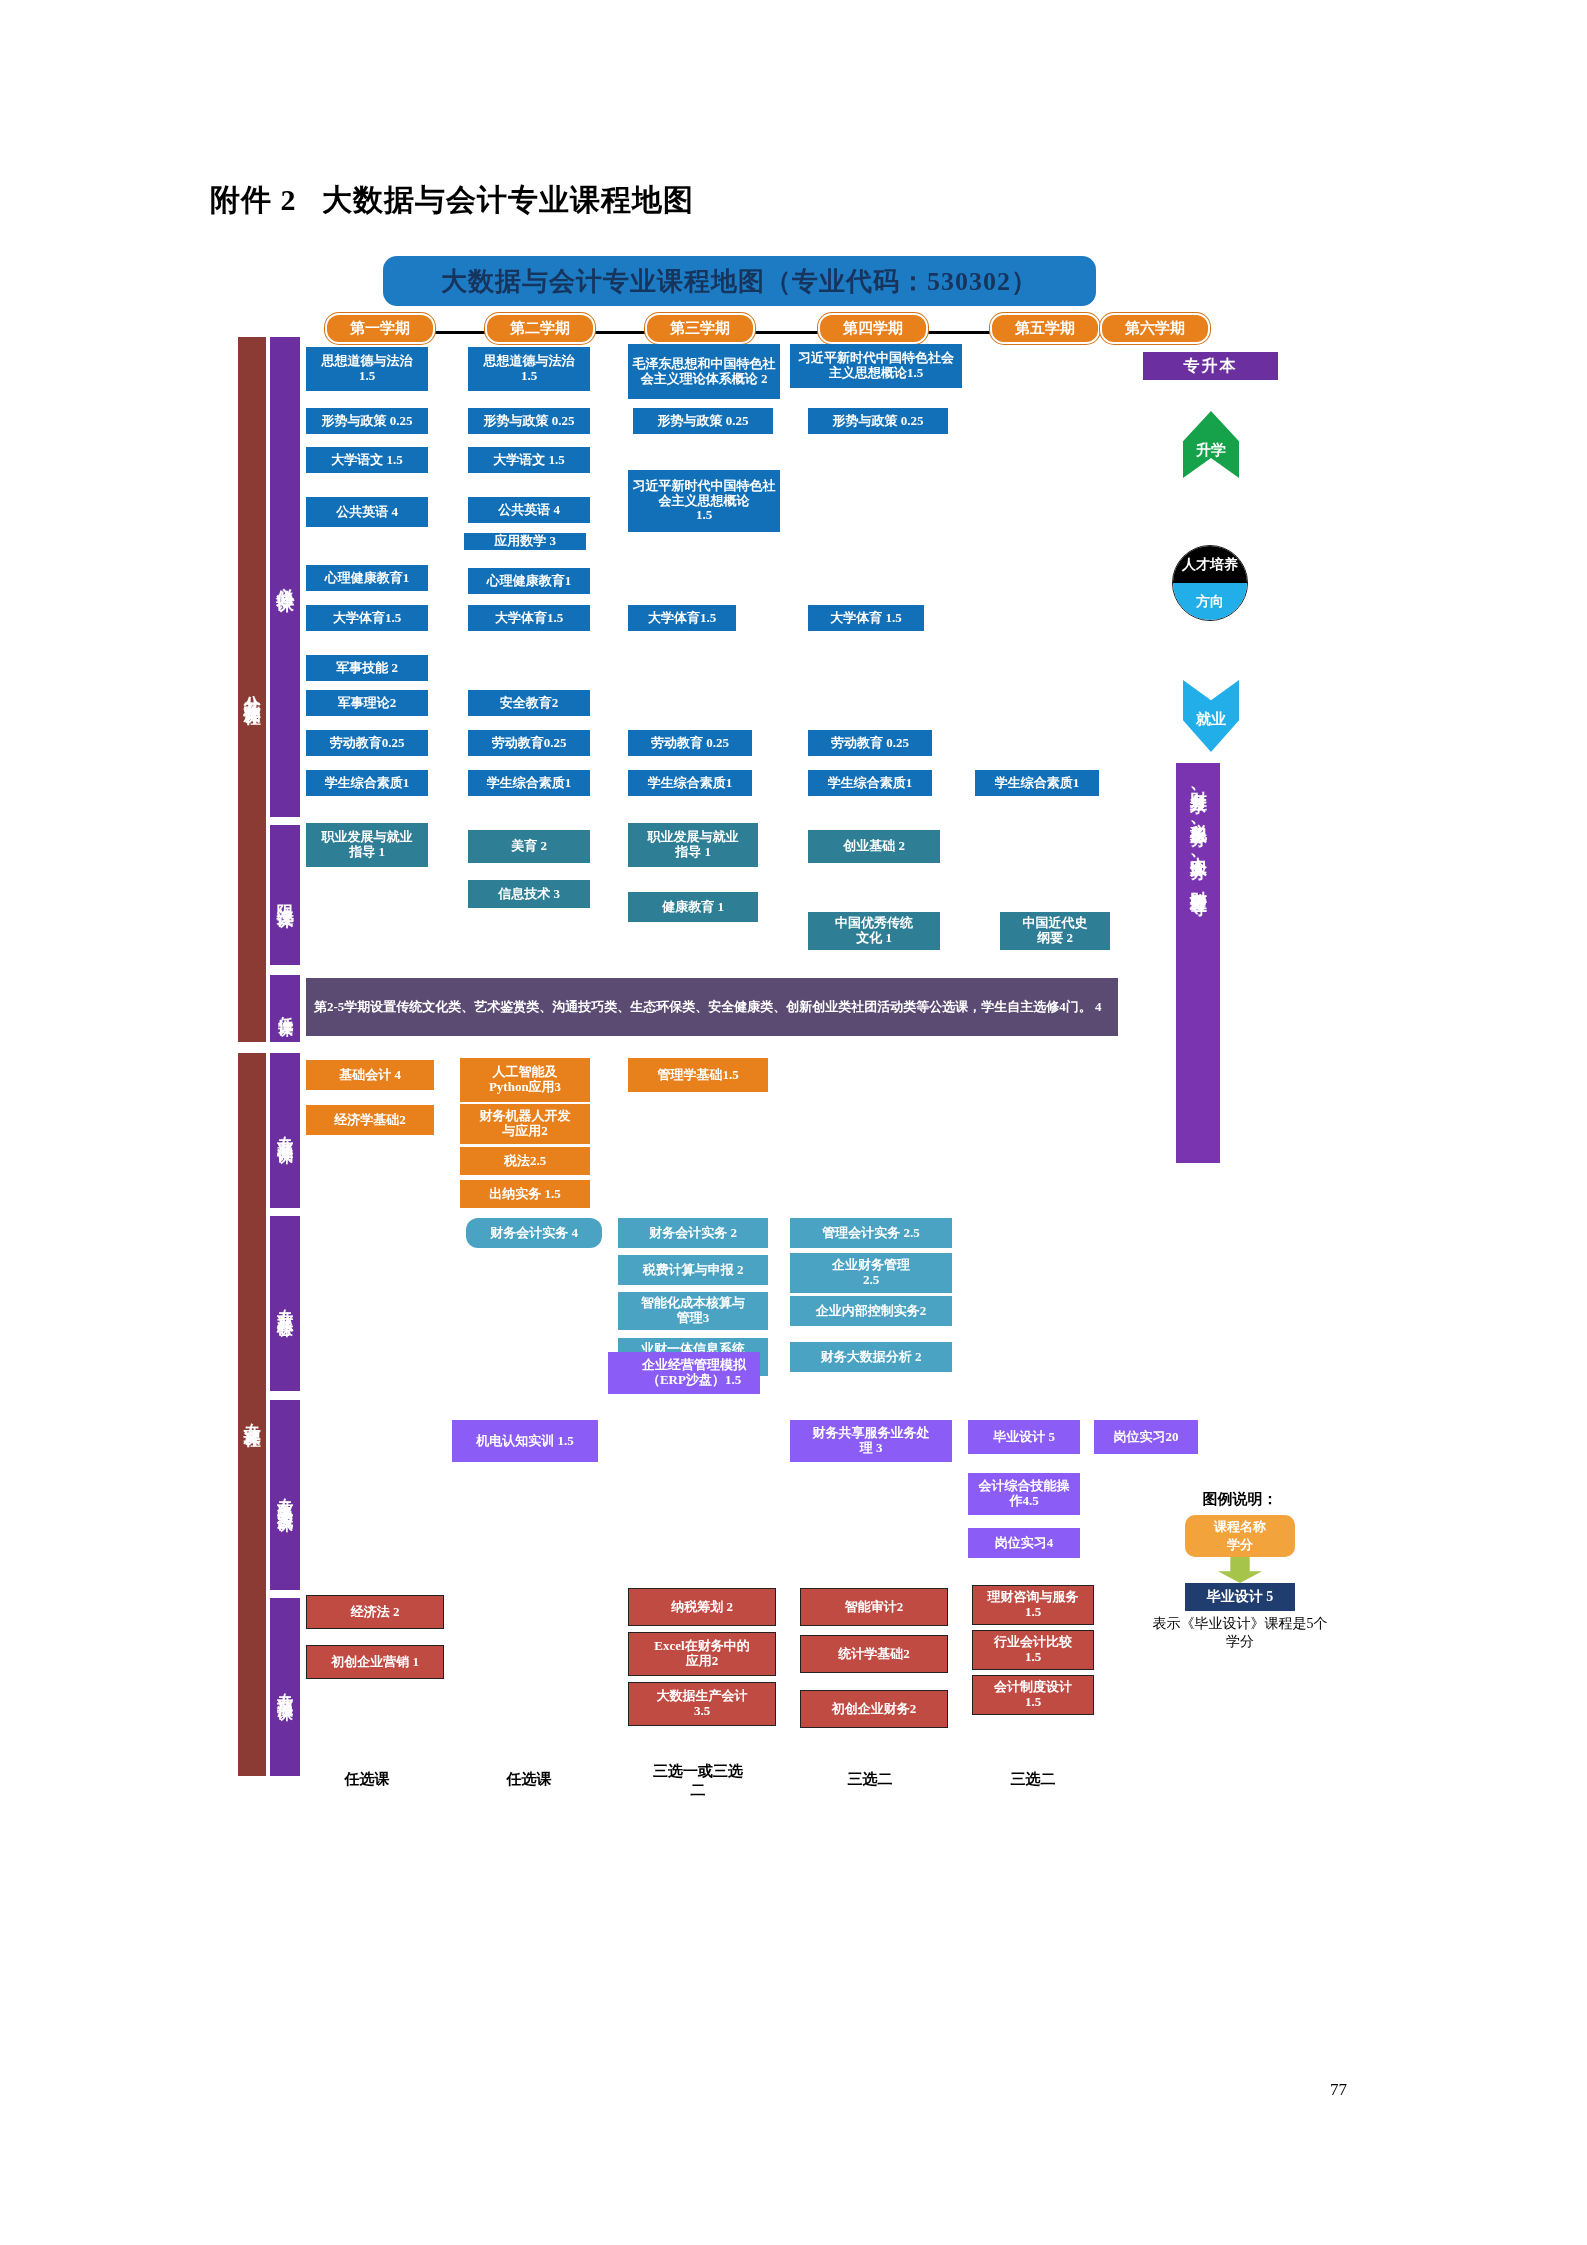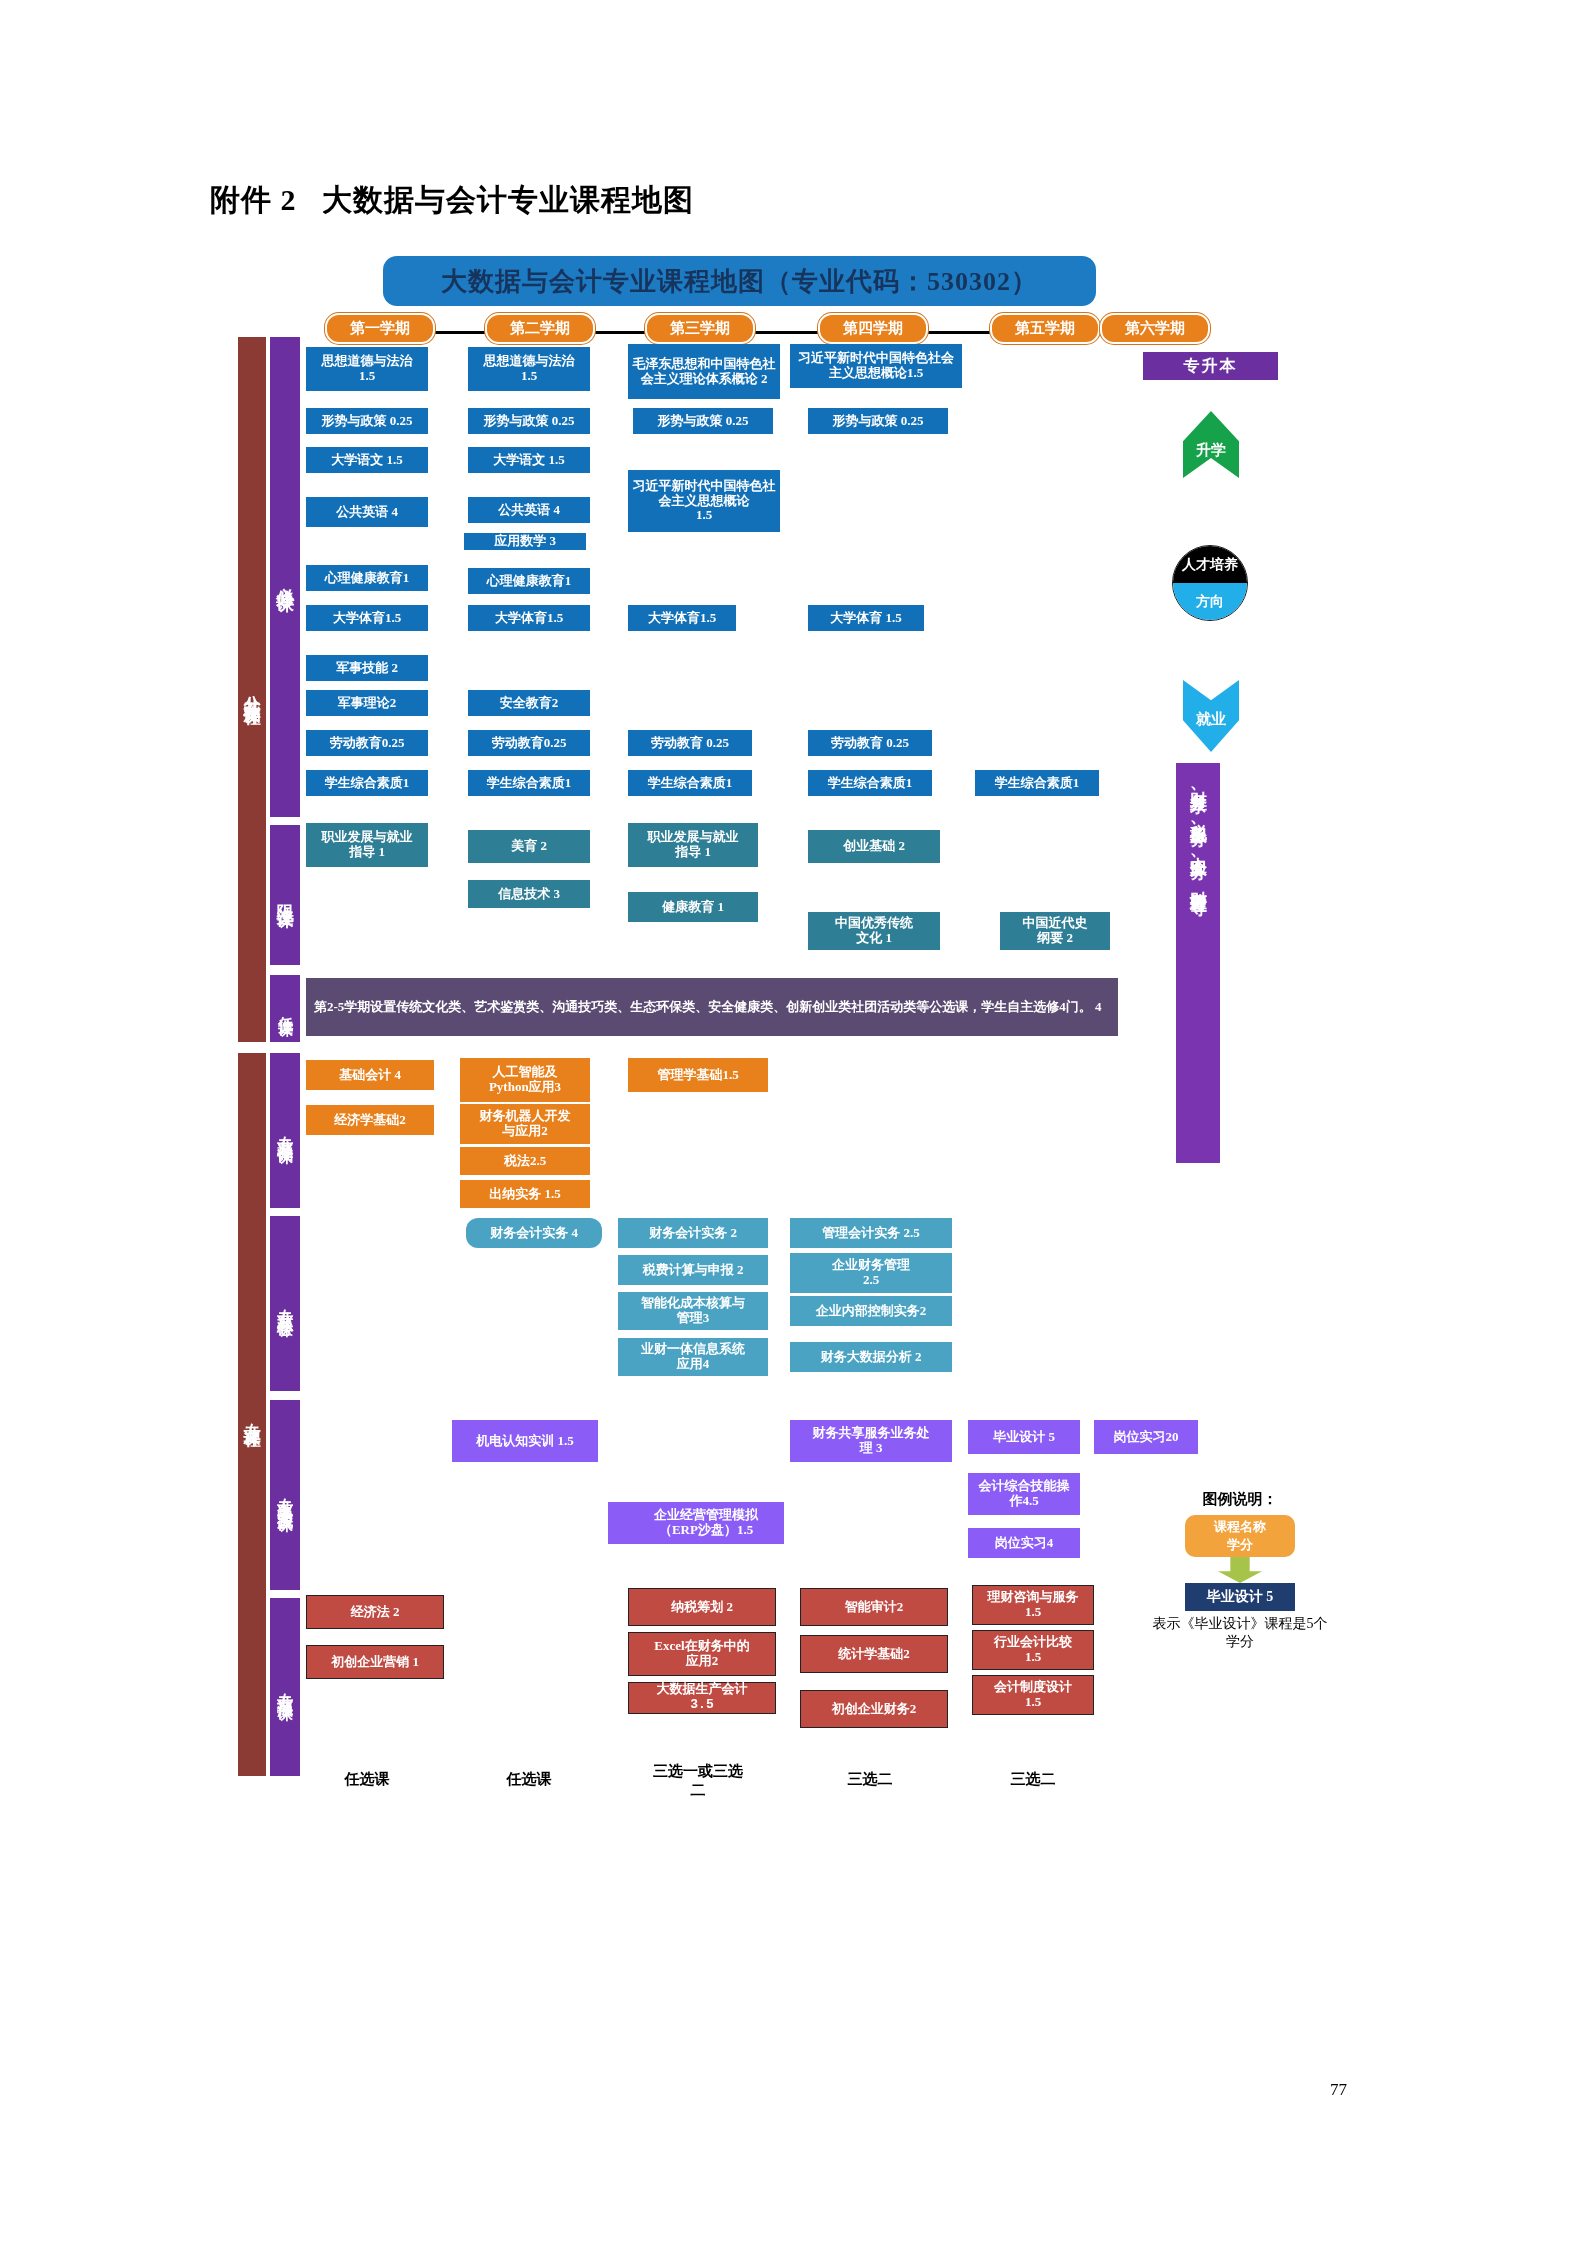--- a/index.html
+++ b/index.html
@@ -190,36 +190,36 @@
 管理3</div>
   <div class="cbox ltblue" style="left: 618px; top: 1338px; width: 150px; height: 38px; white-space: pre-line;">业财一体信息系统
 应用4</div>
   <div class="cbox ltblue" style="left:790px;top:1218px;width:162px;height:30px;">管理会计实务   2.5</div>
   <div class="cbox ltblue" style="left: 790px; top: 1253px; width: 162px; height: 40px; white-space: pre-line;">企业财务管理
 2.5</div>
   <div class="cbox ltblue" style="left:790px;top:1296px;width:162px;height:30px;">企业内部控制实务2</div>
   <div class="cbox ltblue" style="left:790px;top:1342px;width:162px;height:30px;">财务大数据分析   2</div>
 
   <div class="cbox navy" style="left:452px;top:1420px;width:146px;height:42px;">机电认知实训  1.5</div>
-  <div class="cbox navy" style="left: 608px; top: 1502px; width: 176px; height: 42px; white-space: pre-line; padding-left: 22px;">企业经营管理模拟
+  <div class="cbox navy" style="left: 608px; top: 1352px; width: 152px; height: 42px; white-space: pre-line; padding-left: 22px;">企业经营管理模拟
 （ERP沙盘）1.5</div>
   <div class="cbox navy" style="left: 790px; top: 1420px; width: 162px; height: 42px; white-space: pre-line;">财务共享服务业务处
 理   3</div>
   <div class="cbox navy" style="left:968px;top:1420px;width:112px;height:34px;">毕业设计  5</div>
   <div class="cbox navy" style="left: 968px; top: 1473px; width: 112px; height: 42px; white-space: pre-line;">会计综合技能操
 作4.5</div>
   <div class="cbox navy" style="left:968px;top:1528px;width:112px;height:30px;">岗位实习4</div>
   <div class="cbox navy" style="left:1094px;top:1420px;width:104px;height:34px;">岗位实习20</div>
 
   <div class="cbox red" style="left:306px;top:1595px;width:138px;height:34px;">经济法  2</div>
   <div class="cbox red" style="left:306px;top:1645px;width:138px;height:34px;">初创企业营销  1</div>
   <div class="cbox red" style="left:628px;top:1588px;width:148px;height:38px;">纳税筹划   2</div>
   <div class="cbox red" style="left: 628px; top: 1632px; width: 148px; height: 44px; white-space: pre-line;">Excel在财务中的
 应用2</div>
-  <div class="cbox red" style="left: 628px; top: 1682px; width: 148px; height: 32px; white-space: pre-line; font-family: Liberation Mono, monospace;">大数据生产会计
+  <div class="cbox red" style="left: 628px; top: 1682px; width: 148px; height: 44px; white-space: pre-line;">大数据生产会计
 3.5</div>
   <div class="cbox red" style="left:800px;top:1588px;width:148px;height:38px;">智能审计2</div>
   <div class="cbox red" style="left:800px;top:1635px;width:148px;height:38px;">统计学基础2</div>
   <div class="cbox red" style="left:800px;top:1690px;width:148px;height:38px;">初创企业财务2</div>
   <div class="cbox red" style="left: 972px; top: 1585px; width: 122px; height: 40px; white-space: pre-line;">理财咨询与服务
 1.5</div>
   <div class="cbox red" style="left: 972px; top: 1630px; width: 122px; height: 40px; white-space: pre-line;">行业会计比较
 1.5</div>
   <div class="cbox red" style="left: 972px; top: 1675px; width: 122px; height: 40px; white-space: pre-line;">会计制度设计
 1.5</div>

